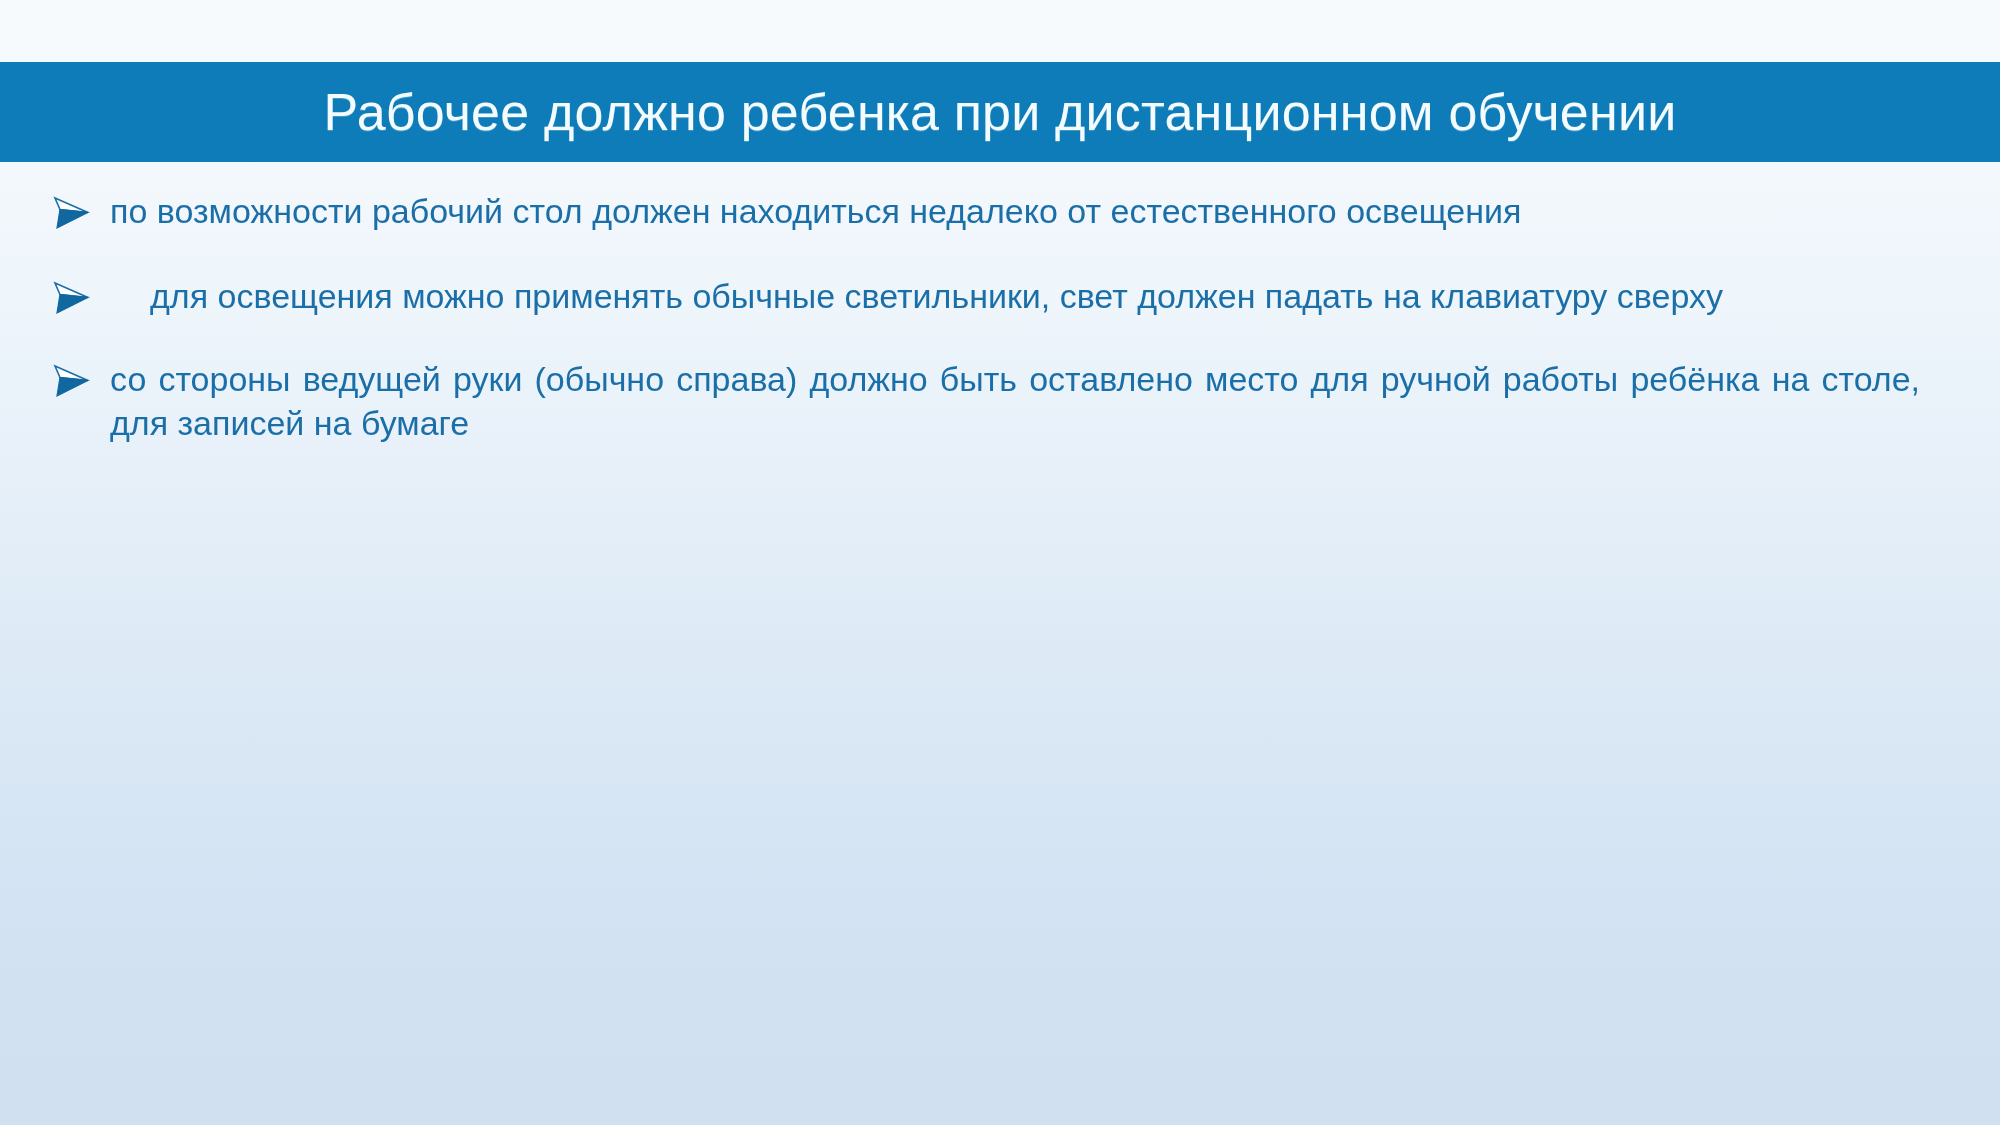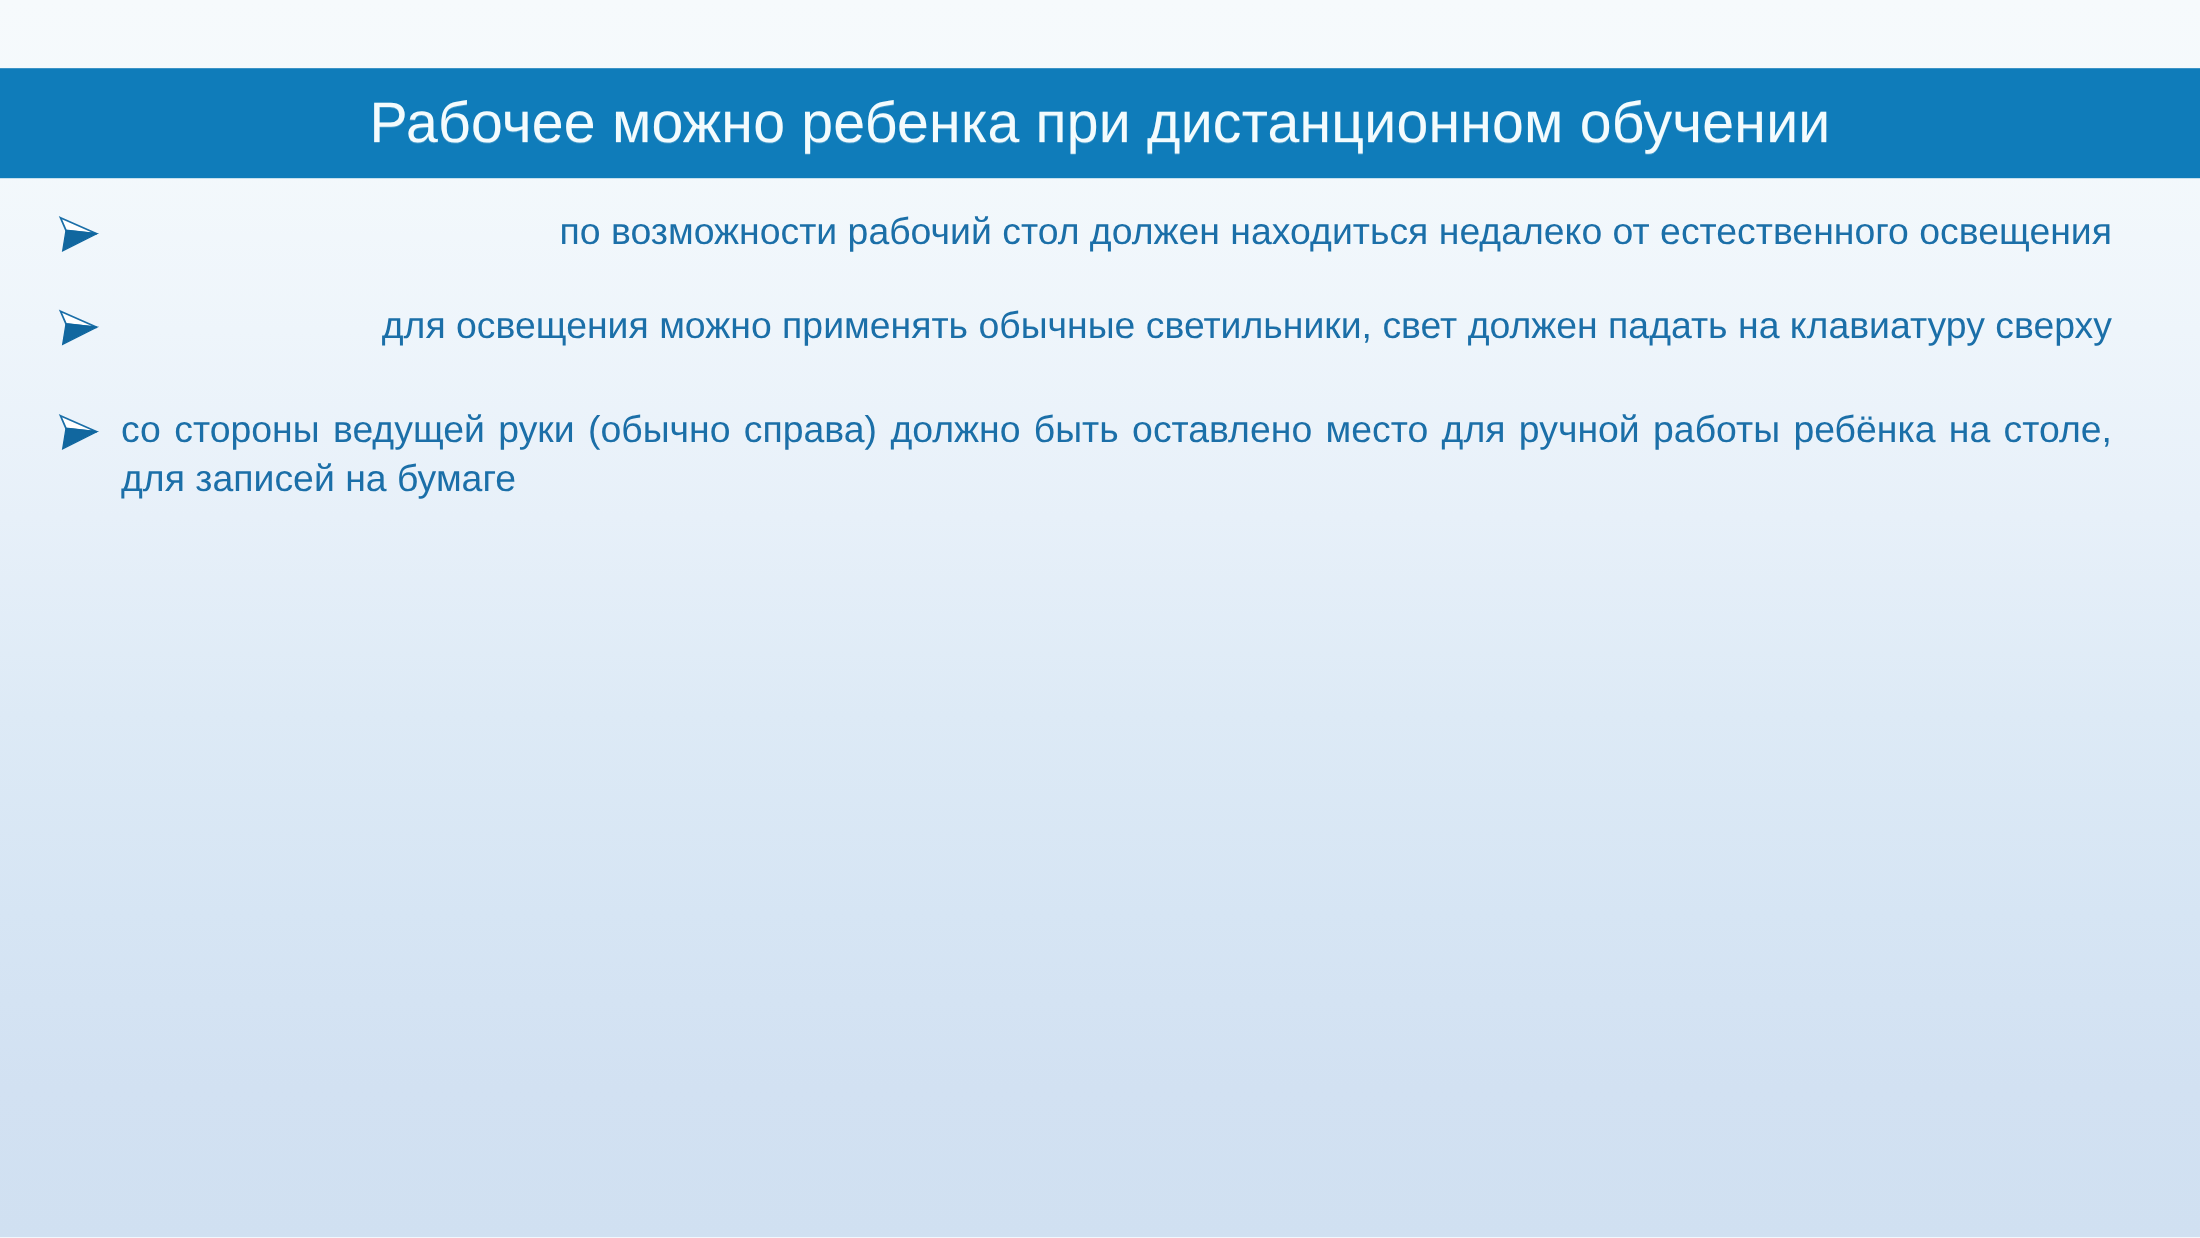--- a/index.html
+++ b/index.html
@@ -69,39 +69,38 @@
     line-height: 1;
   }
   .bullet-marker svg { display: block; }
 
   .bullet-text {
     flex: 1 1 auto;
     color: #1b6fa8;
     font-size: 34px;
     line-height: 1.27;
     font-weight: 400;
-    text-align: right;
   }
   .bullet-text.justify {
     text-align: justify;
     text-align-last: left;
   }
   .gap-0 { margin-top: 0; }
   .gap-1 { margin-top: 44px; }
   .gap-2 { margin-top: 42px; gap: 40px; }
-  .gap-3 { margin-top: 52px; justify-content: center; }
+  .gap-3 { margin-top: 40px; justify-content: center; }
   .gap-4 { margin-top: 40px; }
 </style>
 </head>
 <body>
 
 <div class="slide">
 
   <div class="title-band">
-    <div class="title-text">Рабочее можно ребенка при дистанционном обучении</div>
+    <div class="title-text">Рабочее должно ребенка при дистанционном обучении</div>
   </div>
 
   <div class="bullets">
 
     <div class="bullet-row gap-0">
       <span class="bullet-marker">
         <svg width="40" height="34" viewBox="0 0 40 34" aria-hidden="true">
           <path d="M3 2 L36 16.5 L8 13.5 Z" fill="#ffffff" stroke="#1b6fa8" stroke-width="1.6"></path>
           <path d="M8 13.5 L36 16.5 L5 32 Z" fill="#11679f" stroke="#11679f" stroke-width="1.2"></path>
         </svg>

